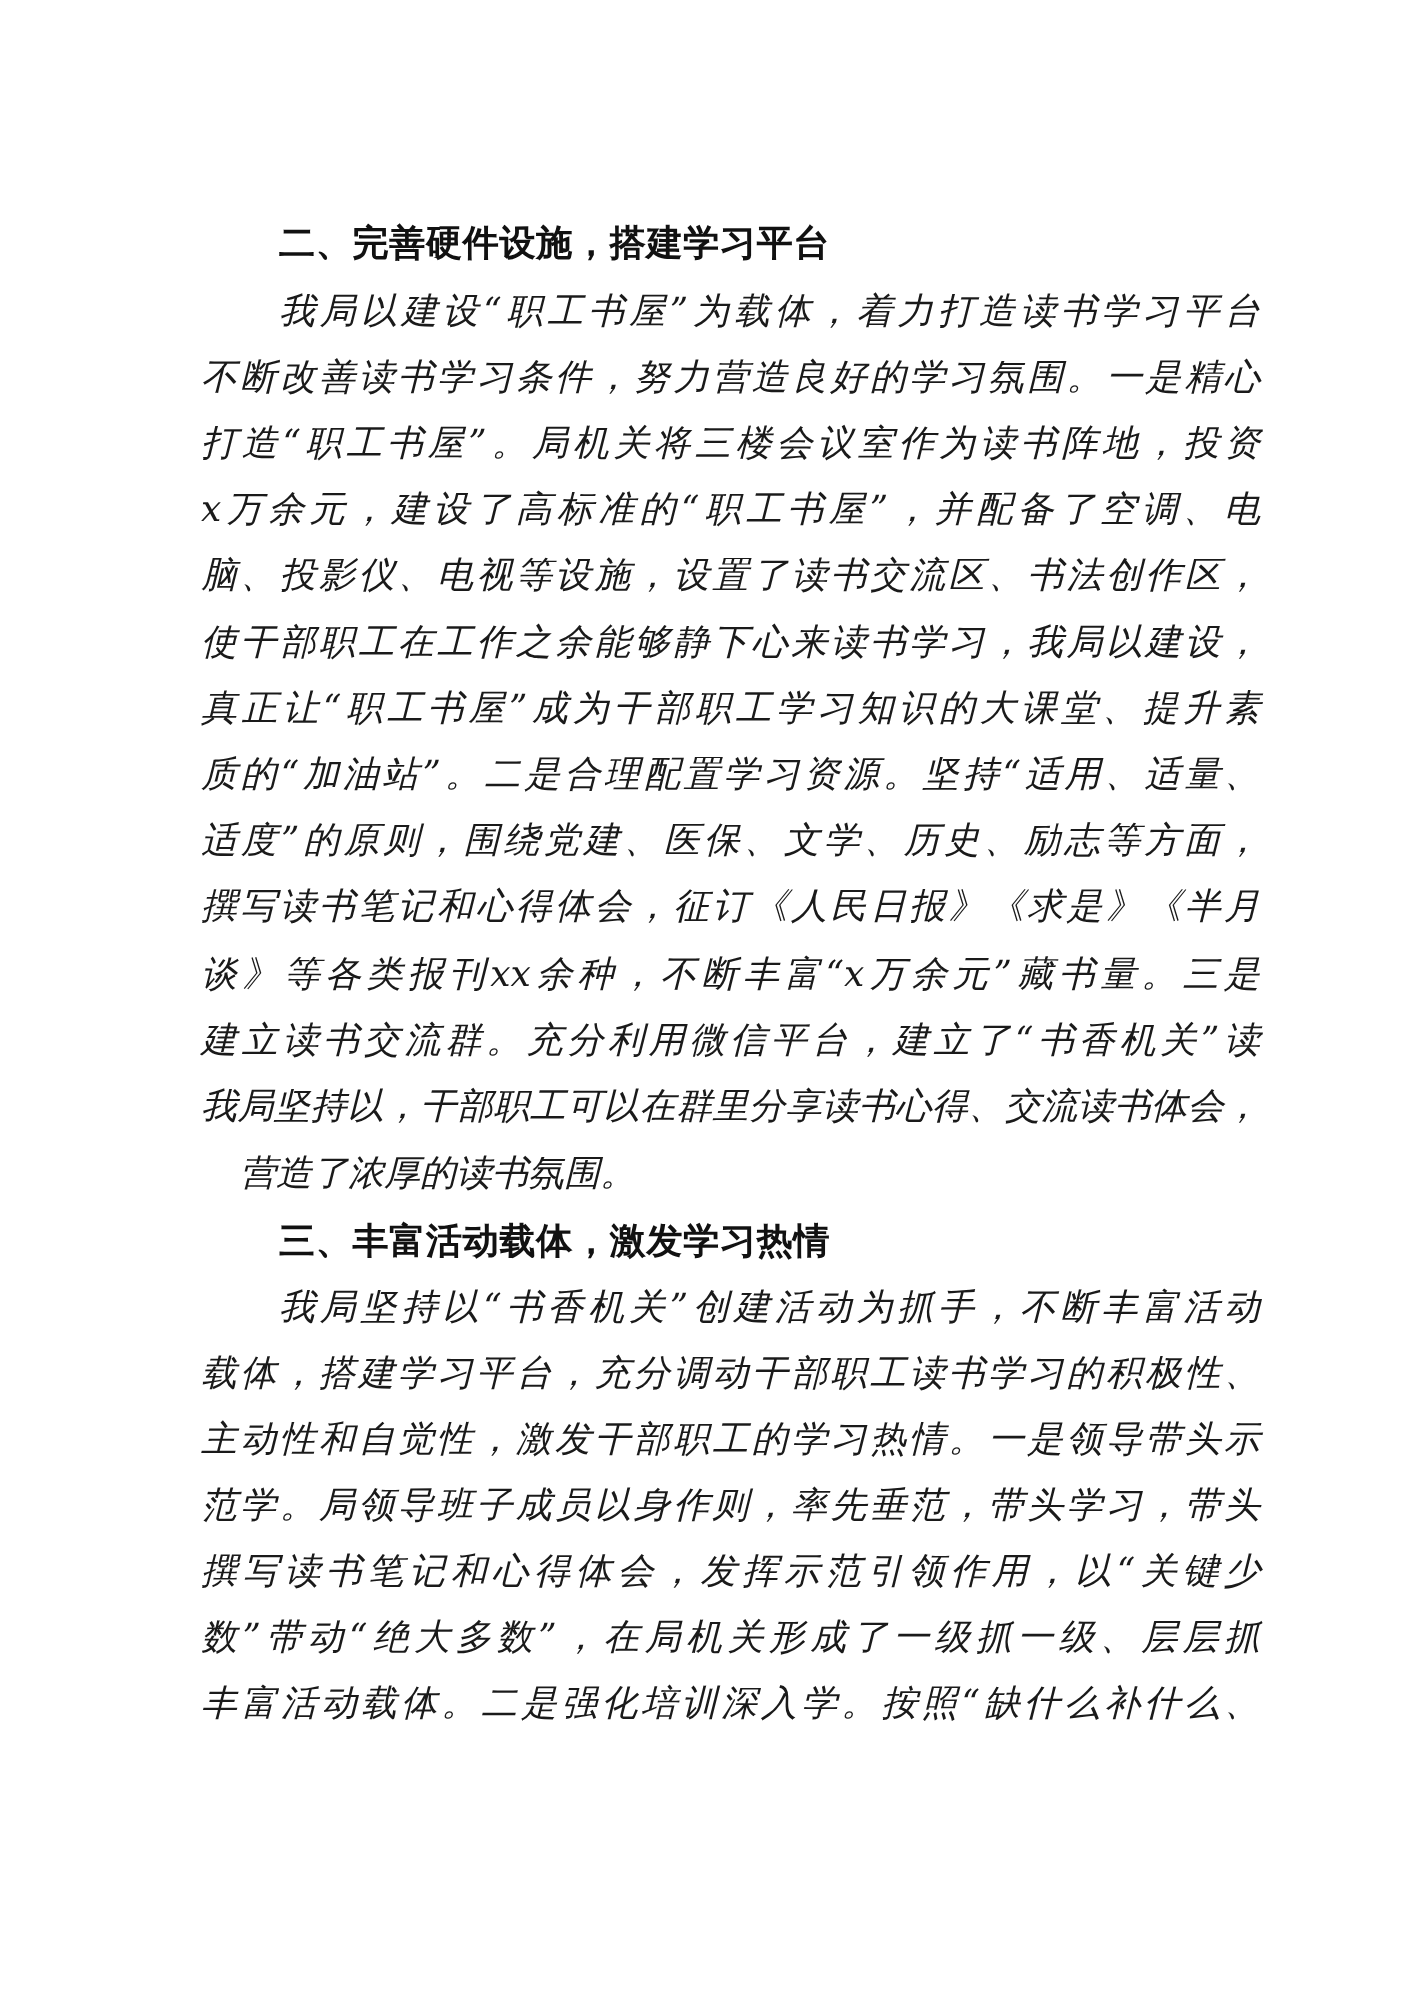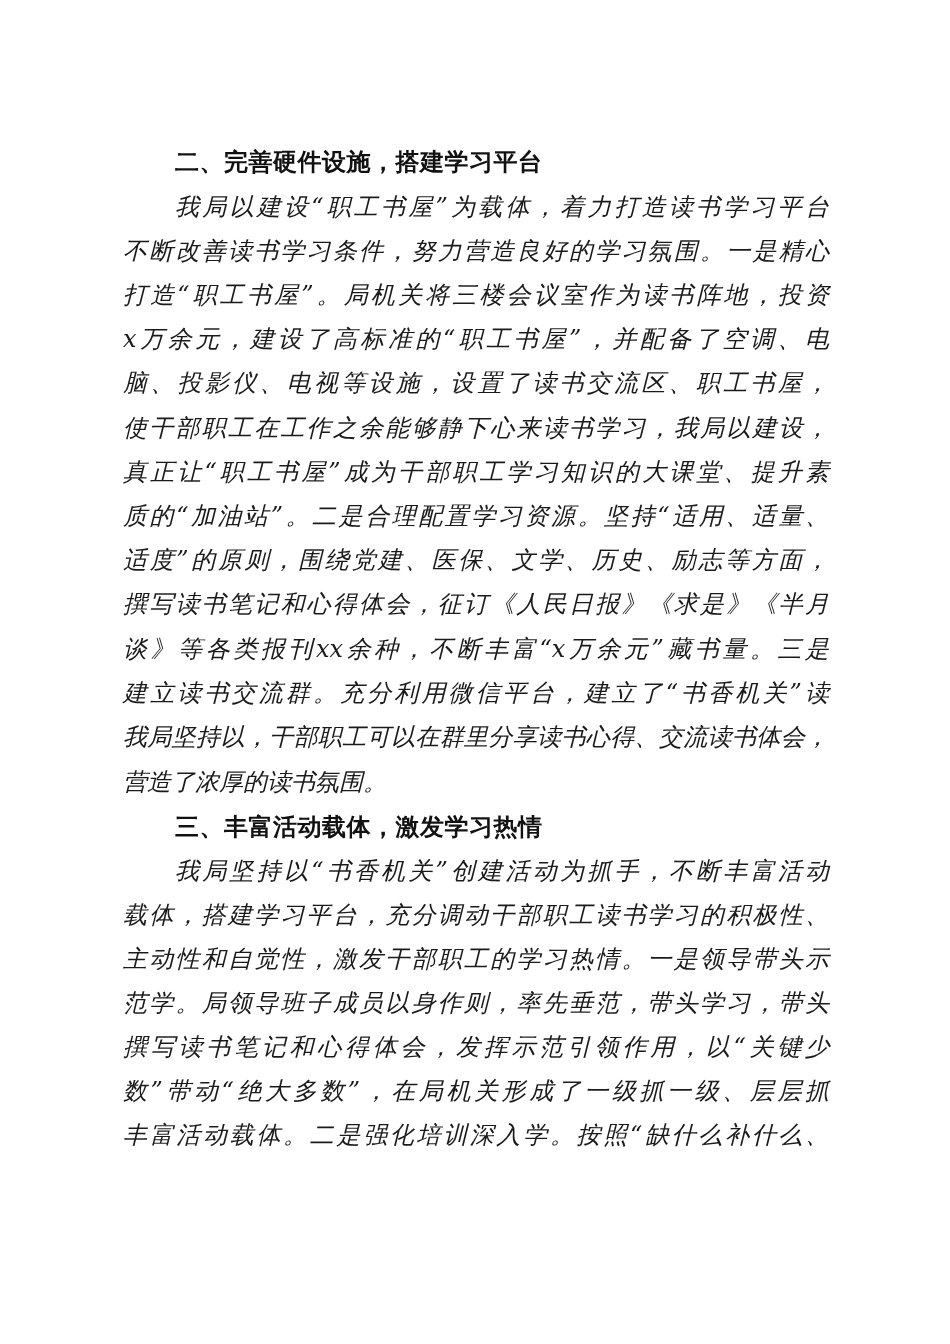--- a/index.html
+++ b/index.html
@@ -1,46 +1,46 @@
 <!DOCTYPE html>
 <html><head>
 <meta charset="utf-8">
 <style>
   html, body { margin: 0; padding: 0; background: #ffffff; }
   body { width: 950px; height: 1344px; position: relative; overflow: hidden; }
-  .page { position: absolute; left: 5px; top: 0; width: 820px; height: 1344px; background: #fff; }
+  .page { position: absolute; left: 16px; top: 0; width: 820px; height: 1344px; background: #fff; }
   .content { position: absolute; left: 118px; top: 140px; width: 706px; }
   .line {
     position: absolute; left: 0; white-space: nowrap;
     font-family: "DejaVu Serif", "Liberation Serif", serif;
     font-size: 24px; color: #1a1a1a; line-height: 30px;
     text-align: justify; text-align-last: justify; width: 706px; font-style: italic;
   }
-  .line.last { text-align-last: left; }
+  .line.last { text-align-last: left; margin-left: 26px; }
   .line.indent { left: 52px; width: 654px; }
   .heading {
     position: absolute; left: 52px; white-space: nowrap;
     font-family: "DejaVu Sans", "Liberation Sans", sans-serif;
     font-size: 24px; font-weight: bold; color: #111; line-height: 30px;
     letter-spacing: 0.5px;
   }
 </style>
 </head>
 <body>
 
 <div class="page">
   <div class="content">
 
     <div class="heading" style="top:7px">二、完善硬件设施，搭建学习平台</div>
 
     <div class="line indent" style="top:52px">我局以建设“职工书屋”为载体，着力打造读书学习平台</div>
     <div class="line" style="top:96px">不断改善读书学习条件，努力营造良好的学习氛围。一是精心</div>
     <div class="line" style="top:140px">打造“职工书屋”。局机关将三楼会议室作为读书阵地，投资</div>
     <div class="line" style="top:184px">x万余元，建设了高标准的“职工书屋”，并配备了空调、电</div>
-    <div class="line" style="top:228px">脑、投影仪、电视等设施，设置了读书交流区、职工书屋，</div>
+    <div class="line" style="top:228px">脑、投影仪、电视等设施，设置了读书交流区、书法创作区，</div>
     <div class="line" style="top:273px">使干部职工在工作之余能够静下心来读书学习，我局以建设，</div>
     <div class="line" style="top:317px">真正让“职工书屋”成为干部职工学习知识的大课堂、提升素</div>
     <div class="line" style="top:361px">质的“加油站”。二是合理配置学习资源。坚持“适用、适量、</div>
     <div class="line" style="top:405px">适度”的原则，围绕党建、医保、文学、历史、励志等方面，</div>
     <div class="line" style="top:449px">撰写读书笔记和心得体会，征订《人民日报》《求是》《半月</div>
     <div class="line" style="top:494px">谈》等各类报刊xx余种，不断丰富“x万余元”藏书量。三是</div>
     <div class="line" style="top:538px">建立读书交流群。充分利用微信平台，建立了“书香机关”读</div>
     <div class="line" style="top:582px">我局坚持以，干部职工可以在群里分享读书心得、交流读书体会，</div>
     <div class="line last" style="top:627px">营造了浓厚的读书氛围。</div>
 

